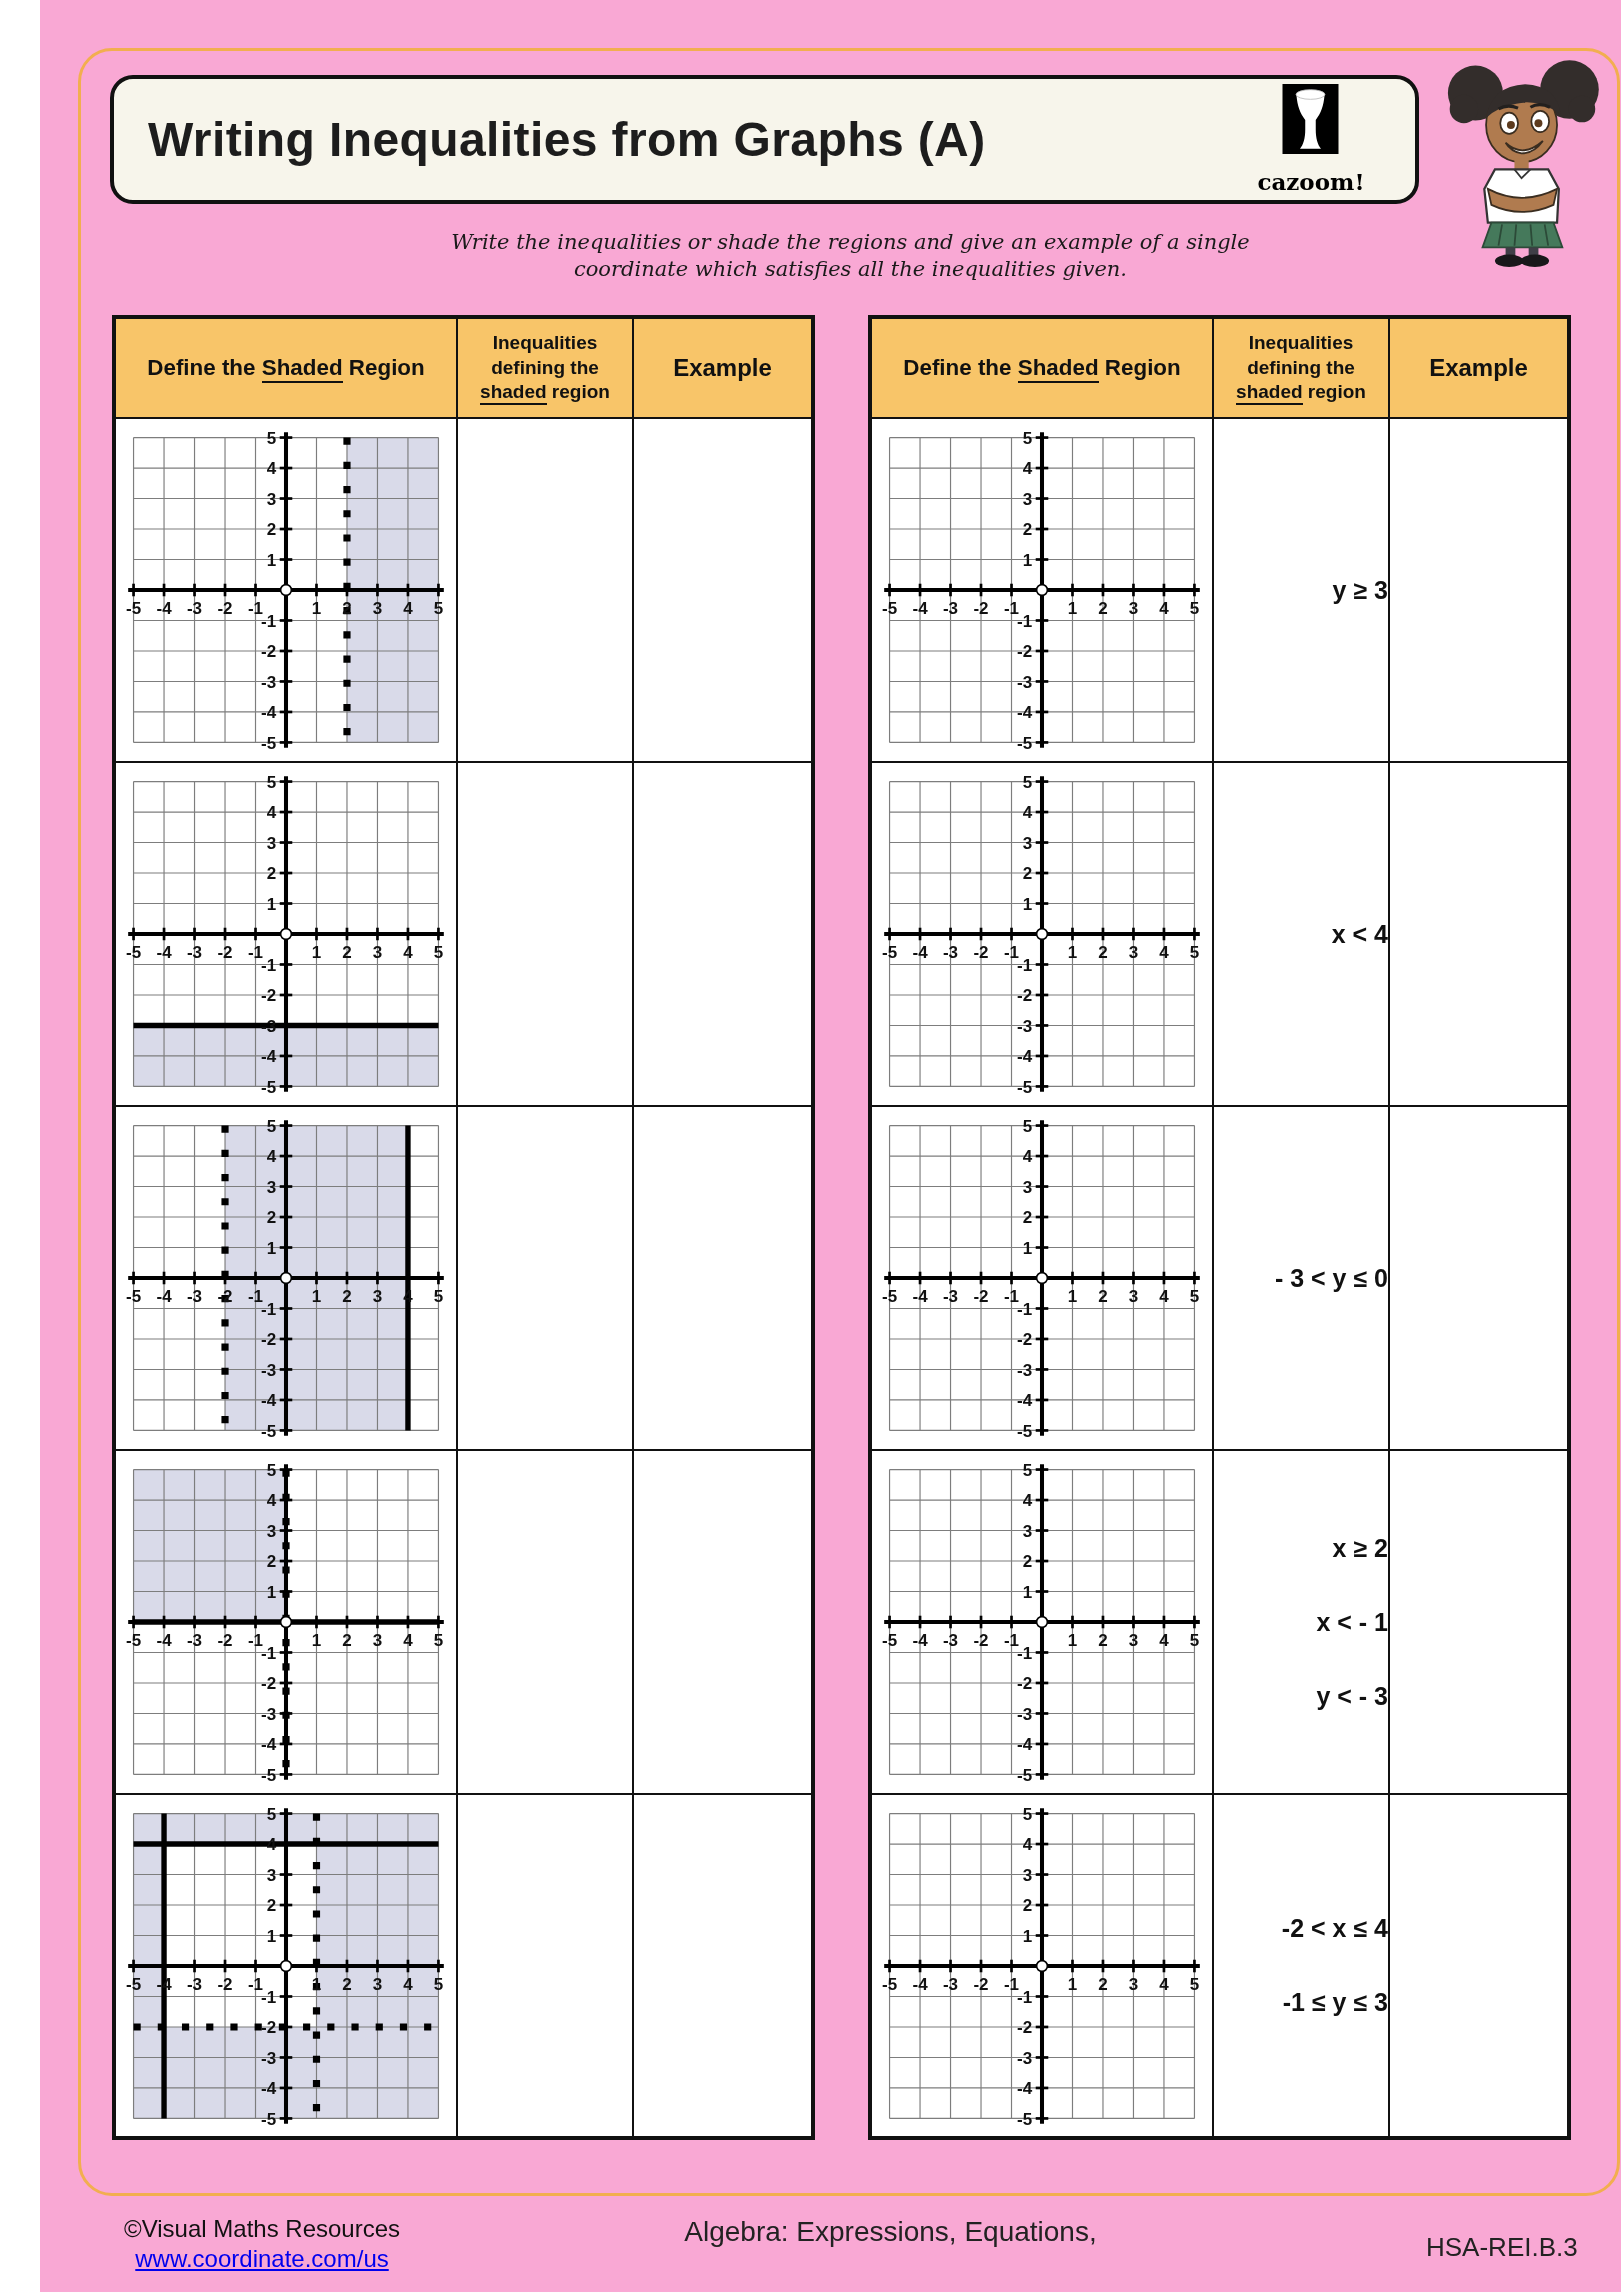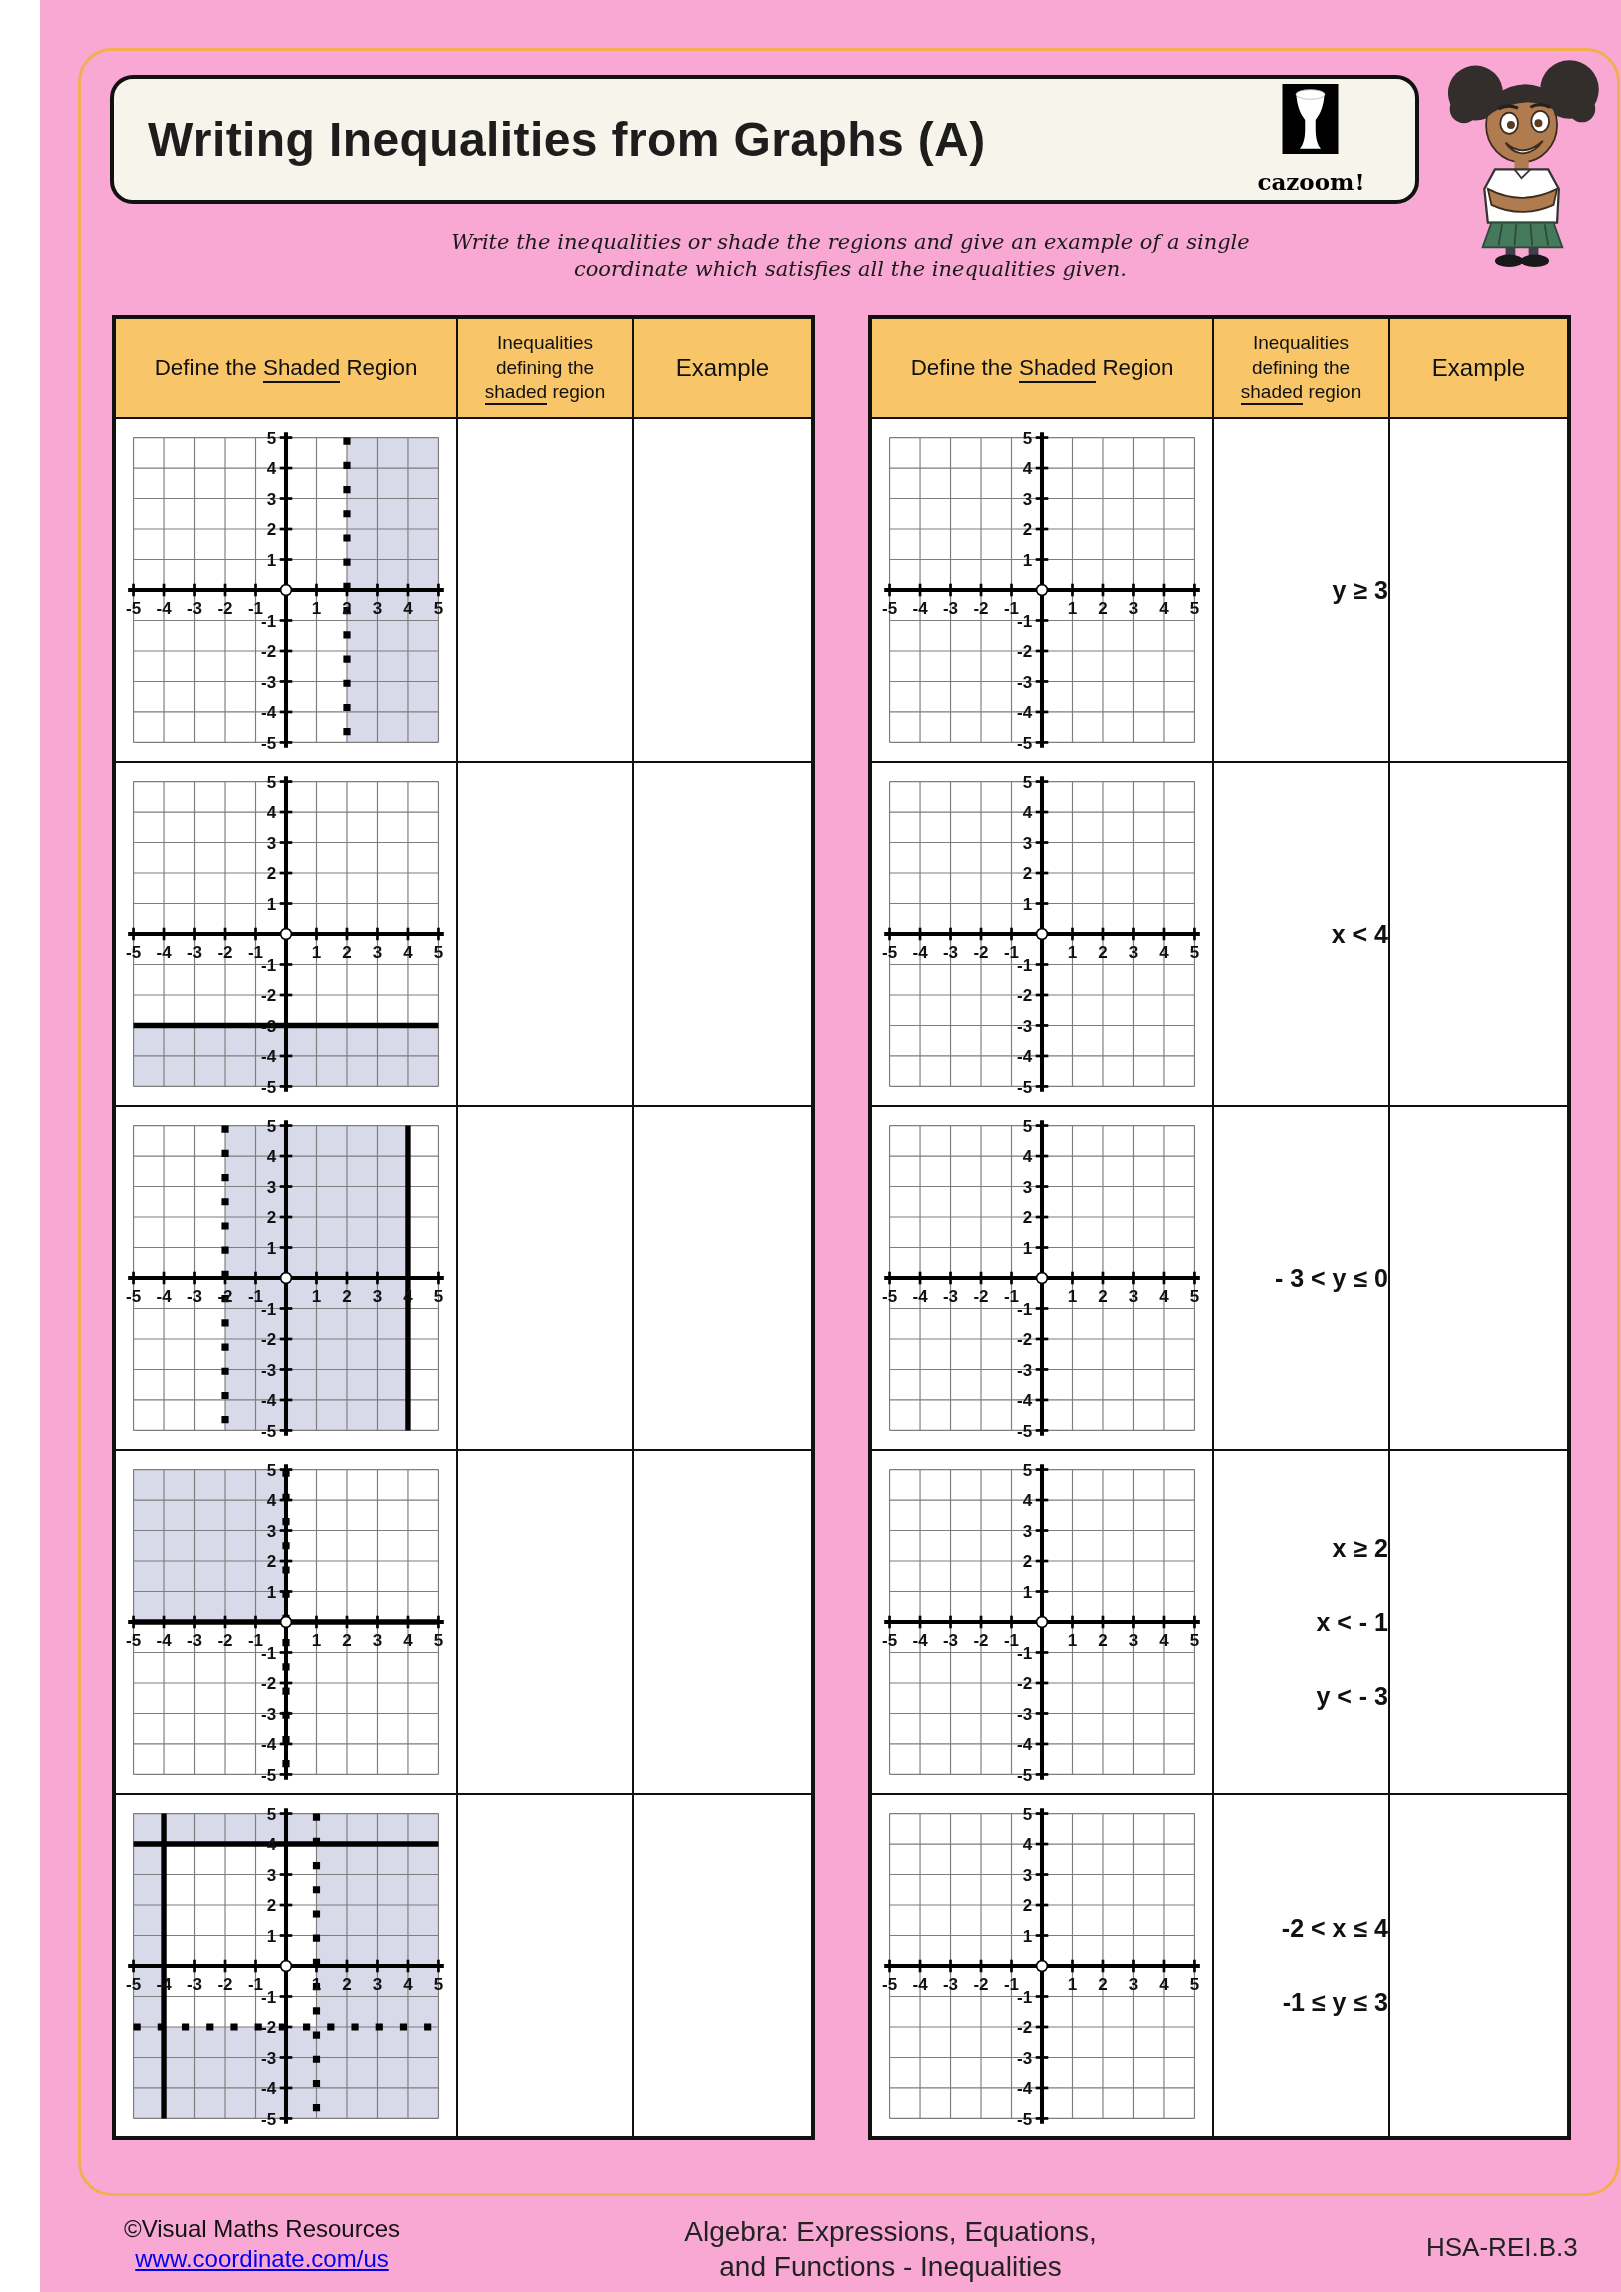--- a/index.html
+++ b/index.html
@@ -13,21 +13,21 @@
   .title-text{font-size:48px;font-weight:bold;letter-spacing:0.4px;color:#1d1d1d;}
   .logo{display:flex;flex-direction:column;align-items:center;margin-right:12.5px;gap:15px;}
   .logo-square{width:57px;height:70px;}
   .logo-text{font-family:"DejaVu Serif", serif;font-weight:bold;font-size:23px;margin-top:-1.8px;color:#000;}
   .character{position:absolute;left:1390px;top:54px;width:192px;height:213px;}
   .instruction{position:absolute;left:224px;top:229px;width:1173px;text-align:center;
         font-family:"DejaVu Serif", serif;font-style:italic;font-size:21px;line-height:1.3;color:#1a1a1a;}
   table.wtable{position:absolute;border-collapse:collapse;table-layout:fixed;background:#fff;}
   table.wtable td{border:2.7px solid #111;padding:0;vertical-align:middle;text-align:center;box-sizing:border-box;}
   table.wtable{border:4.5px solid #111;}
-  td.hdr{background:#F8C569;font-weight:normal;height:101px;}
+  td.hdr{background:#F8C569;font-weight:bold;height:101px;}
   td.hdr.h1{font-size:22.4px;}
   td.hdr.h2{font-size:19px;line-height:1.3;}
   td.hdr.h3{font-size:24px;}
   tr.grow{height:344px;}
   .u{border-bottom:2.7px solid #111;padding-bottom:0.9px;}
   .graph-wrap{display:flex;align-items:center;justify-content:center;}
   svg.graph{width:330px;height:330px;display:block;}
   .ineq-cell{display:flex;flex-direction:column;gap:45px;align-items:flex-end;justify-content:center;height:100%;}
   .ineq{font-weight:bold;font-size:25px;}
   .footer-left{position:absolute;left:84px;top:2214px;font-size:24px;line-height:1.25;text-align:center;}
@@ -913,18 +913,17 @@
         </tr>
   </tbody>
     </table>
 
   <div class="footer-left">
     <div>©Visual Maths Resources</div>
     <a class="footer-link" href="#">www.coordinate.com/us</a>
   </div>
   <div class="footer-center">
     <div>Algebra: Expressions, Equations,</div>
-    <div>and Functions - Inequalities</div>
   </div>
   <div class="footer-right">HSA-REI.B.3</div>
 
 </div>
 
 
 </body></html>

